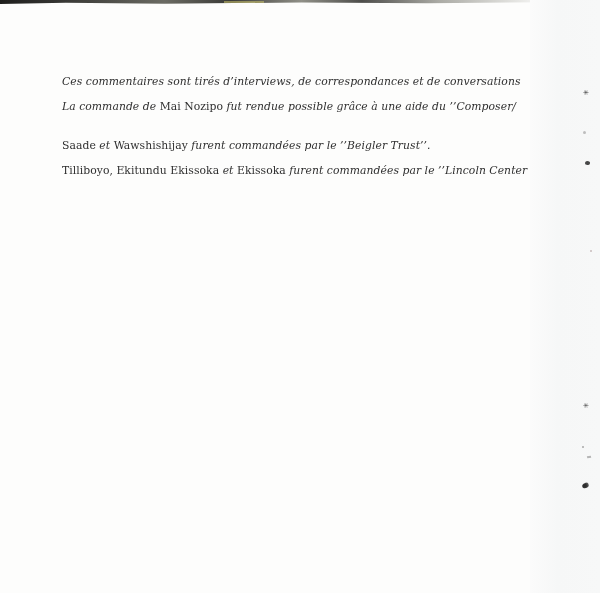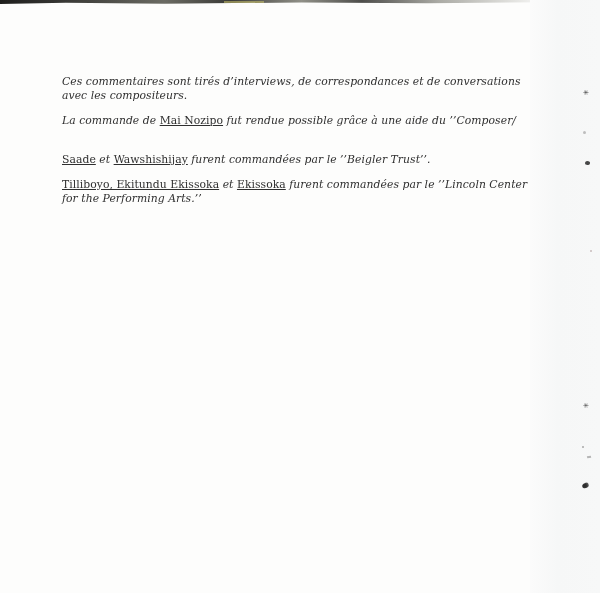--- a/index.html
+++ b/index.html
@@ -32,44 +32,44 @@
     background: linear-gradient(to right, #fbfbfb, #f6f7f7 40%, #f7f8f8);
   }
 
   
   .text-block {
     position: absolute; left: 62px; top: 75px; width: 470px;
     font-size: 10.8px; line-height: 14px; letter-spacing: 0.05px;
     white-space: nowrap;
   }
   .text-block p { margin: 0 0 11px 0; font-style: italic; }
-  .text-block .roman { font-style: normal; text-decoration: underline; }
+  .text-block .roman { font-style: normal; }
   .text-block .italic { }
 
   
   .speck { position: absolute; color: #3b3b3b; pointer-events: none; }
   .speck-star { font-size: 7px; line-height: 7px; font-family: "DejaVu Sans", sans-serif; }
   .speck-dot { border-radius: 50%; }
   .speck-blob { border-radius: 60% 40% 55% 45%; }
 </style>
 </head>
 <body style="background: rgb(253, 253, 252);">
 
 <div class="scan-page">
 
   <div class="top-edge"></div>
   <div class="top-edge-tint"></div>
 
   <div class="right-strip"></div>
 
   <div class="text-block" style="color: rgb(47, 47, 47);">
-      <p><span class="italic">Ces commentaires sont tirés d’interviews, de correspondances et de conversations</span><br><span class="italic">avec les compositeurs.</span></p>
+      <p><span class="italic">Ces commentaires sont tirés d’interviews, de correspondances et de conversations</span><br></p>
       <p><span class="italic">La commande de </span><span class="roman">Mai Nozipo</span><span class="italic"> fut rendue possible grâce à une aide du ’’Composer/</span><br><br></p>
       <p><span class="roman">Saade</span><span class="italic"> et </span><span class="roman">Wawshishijay</span><span class="italic"> furent commandées par le ’’Beigler Trust’’.</span></p>
-      <p><span class="roman">Tilliboyo, Ekitundu Ekissoka</span><span class="italic"> et </span><span class="roman">Ekissoka</span><span class="italic"> furent commandées par le ’’Lincoln Center</span><br><span class="italic">for the Performing Arts.’’</span></p>
+      <p><span class="roman">Tilliboyo, Ekitundu Ekissoka</span><span class="italic"> et </span><span class="roman">Ekissoka</span><span class="italic"> furent commandées par le ’’Lincoln Center</span><br></p>
     </div>
 
   <span class="speck speck-star" style="left:583px; top:90px;">✳</span>
   <span class="speck speck-dot" style="left:583px; top:131px; width:3px; height:3px; background:#bdbdbd;"></span>
   <span class="speck speck-blob" style="left:585px; top:161px; width:5px; height:4px; background:#474747; transform:rotate(15deg);"></span>
   <span class="speck speck-dot" style="left:590px; top:250px; width:2px; height:2px; background:#c9bdbd;"></span>
   <span class="speck speck-star" style="left:583px; top:403px; color:#4a4a4a;">✳</span>
   <span class="speck speck-dot" style="left:582px; top:446px; width:2px; height:2px; background:#a9a9a9;"></span>
   <span class="speck" style="left:587px; top:456px; width:4px; height:1.5px; background:#b5b5b5; transform:rotate(-10deg);"></span>
   <span class="speck speck-blob" style="left:582px; top:483px; width:7px; height:5px; background:radial-gradient(circle at 40% 50%, #2e2e2e 30%, #555 70%, transparent 100%); transform:rotate(-20deg);"></span>

